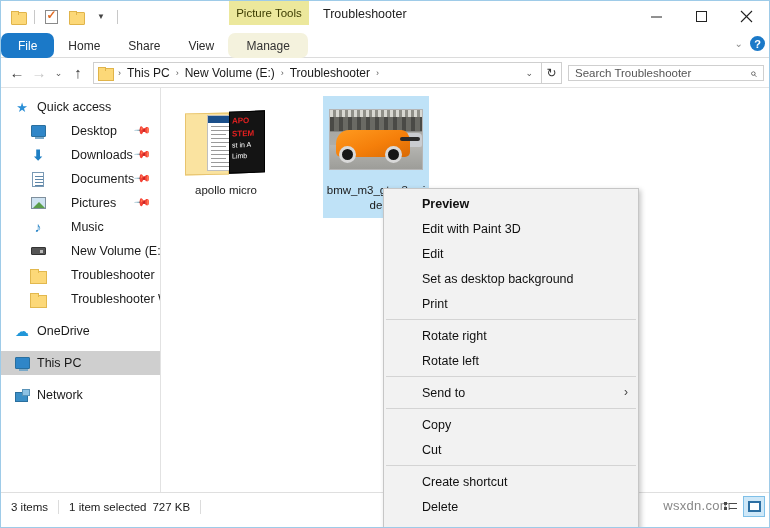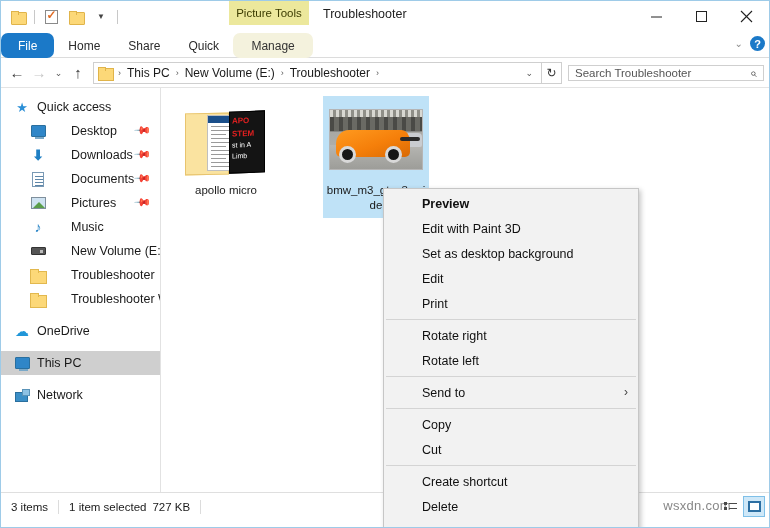--- a/index.html
+++ b/index.html
@@ -533,21 +533,21 @@
           </svg>
       </div>
     </div>
   </div>
 
   <div id="ribbon">
     <div id="tabstrip">
       <div class="tab file">File</div>
       <div class="tab">Home</div>
       <div class="tab">Share</div>
-      <div class="tab">Quick</div>
+      <div class="tab">View</div>
       <div class="tab manage">Manage</div>
     </div>
     <div id="ribbon-right">
       <span class="ribbon-caret">⌄</span>
       <span class="help-circle">?</span>
     </div>
   </div>
 
   <div id="addrbar">
     <div class="navbtn">←</div>
@@ -711,22 +711,22 @@
           </div>
           <div class="file-label">bmw_m3_gts_3_wide</div>
         </div>
 
       </div>
     </div>
 
     <div id="ctxmenu">
       <div class="mi bold">Preview</div>
       <div class="mi">Edit with Paint 3D</div>
+      <div class="mi">Edit</div>
       <div class="mi">Set as desktop background</div>
-      <div class="mi">Edit</div>
       <div class="mi">Print</div>
 
       <div class="msep"></div>
       <div class="mi">Rotate right</div>
       <div class="mi">Rotate left</div>
 
       <div class="msep"></div>
       <div class="mi">
         <span>Send to</span>
         <span class="arrow">›</span>

